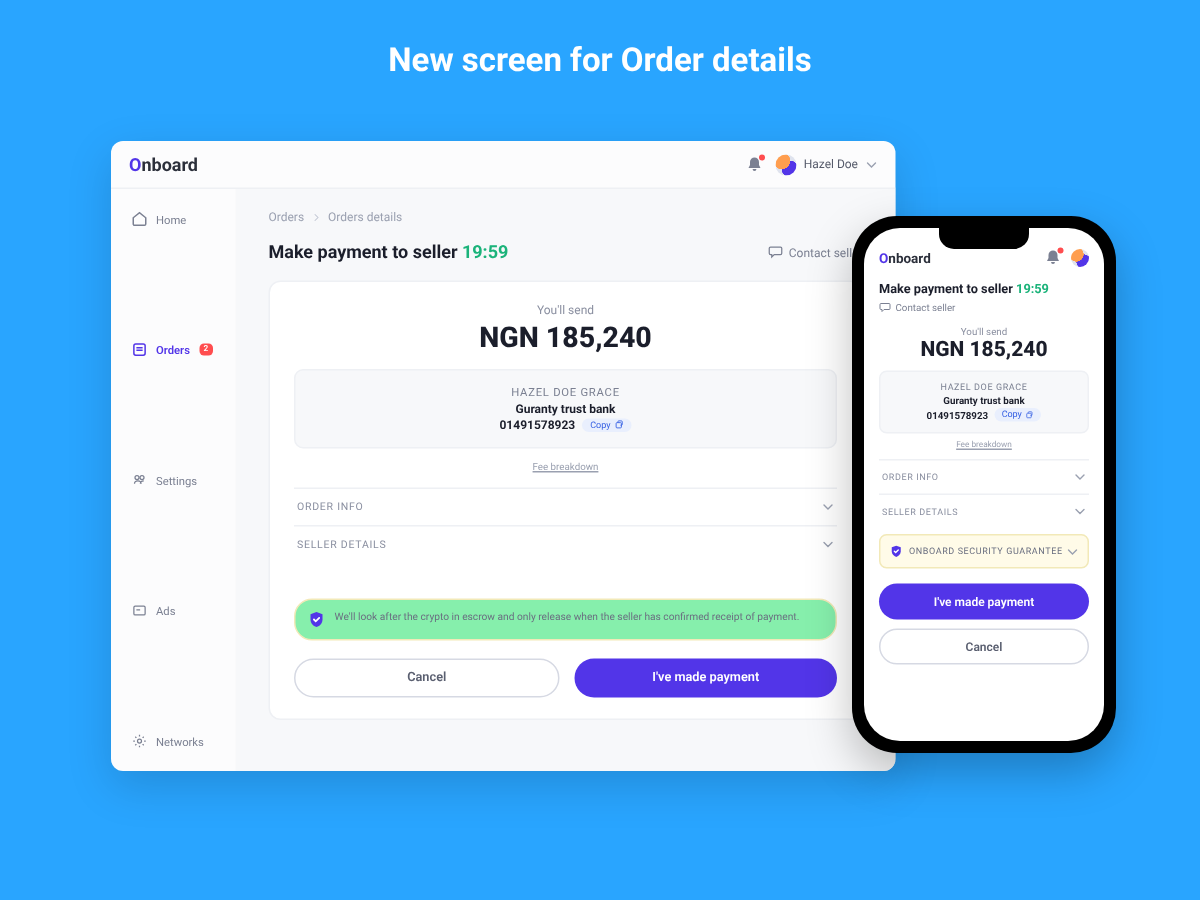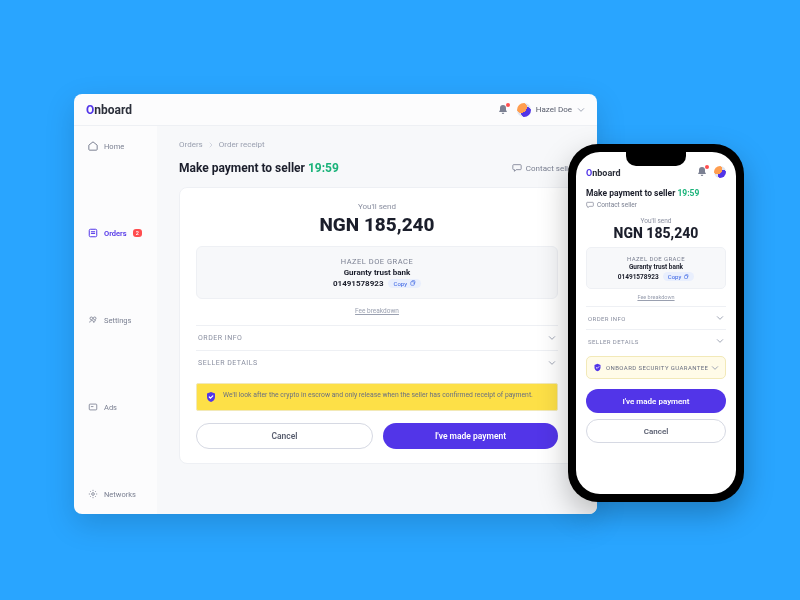--- a/index.html
+++ b/index.html
@@ -46,21 +46,21 @@
 .acct { background:#f7f8fa; border:1px solid #eef0f4; border-radius:6px; padding:10px; text-align:center; font-size:8px; color:#5a5f70; }
 .acct .name{ letter-spacing:.5px; font-size:7.5px; color:#7b8092; }
 .acct .bank{ font-weight:700; color:#1b1e2b; margin-top:2px; }
 .acct .num { display:flex; justify-content:center; gap:5px; align-items:center; margin-top:2px; }
 .acct .num strong{ font-weight:700; color:#1b1e2b; }
 .copy-pill{ background:#e9effd; color:#3660e3; font-size:6px; padding:1px 5px; border-radius:6px; display:flex; align-items:center; gap:2px; }
 .fee{ font-size:6.5px; color:#9aa0b0; text-align:center; margin-top:8px; text-decoration:underline; cursor:pointer; }
 .accordion { margin-top:10px; }
 .acc-row { display:flex; justify-content:space-between; align-items:center; padding:8px 2px; border-top:1px solid #eef0f4; font-size:7px; letter-spacing:.5px; color:#8a8fa0; cursor:pointer; }
 .acc-row .chev3{ width:8px;height:8px; }
-.notice { display:flex; gap:6px; background:#fde047; border:1px solid #f2e9b8; border-radius:2px; padding:7px 8px; font-size:6.8px; color:#6a6f80; margin-top:8px; }
+.notice { display:flex; gap:6px; background:#86efac; border:1px solid #f2e9b8; border-radius:12px; padding:7px 8px; font-size:6.8px; color:#6a6f80; margin-top:24px; }
 .notice .shield{ width:12px;height:12px; flex-shrink:0; }
 .actions { display:flex; gap:10px; margin-top:12px; }
 .btn { flex:1; height:26px; border-radius:20px; font-size:8.5px; font-weight:600; display:flex; align-items:center; justify-content:center; cursor:pointer; }
 .btn.outline { border:1px solid #d6d9e3; color:#5a5f70; background:#fff; }
 .btn.primary { background:#5235e8; color:#fff; }
 
 
 .phone { position:absolute; right:56px; top:144px; width:176px; height:358px; border-radius:30px; background:#000; padding:8px; box-shadow:0 12px 30px rgba(0,0,0,.25); }
 .phone .screen { background:#fff; width:100%; height:100%; border-radius:24px; overflow:hidden; position:relative; }
 .notch { position:absolute; top:0; left:50%; transform:translateX(-50%); width:60px; height:14px; background:#000; border-radius:0 0 10px 10px; z-index:2; }
@@ -132,20 +132,21 @@
         <path d="M4.3 6 5.5 7.2 7.8 4.9" stroke="#fff" stroke-width="1.2" fill="none" stroke-linecap="round"></path>
       </g>
     <g id="i-copy">
         <rect x="3" y="3" width="6" height="6" rx="1" fill="none" stroke="currentColor"></rect>
         <path d="M5 3V2a1 1 0 0 1 1-1h3a1 1 0 0 1 1 1v3a1 1 0 0 1-1 1h-1" fill="none" stroke="currentColor"></path>
       </g>
   </defs>
 </svg>
 
 <div class="stage">
+  <div class="hero-title">New screen for Order details</div>
 
   <div class="desktop">
     <div class="d-header">
       <div class="d-logo">
         <span class="o">O</span><span class="rest">nboard</span>
       </div>
       <div class="d-userbox">
         <span class="bell">
           <svg viewBox="0 0 12 12">
               <use href="#i-bell"></use>
@@ -205,21 +206,21 @@
           <span>Networks</span>
         </div>
       </div>
 
       <div class="content">
         <div class="breadcrumb">
           <span>Orders</span>
           <svg class="chev2" viewBox="0 0 12 12">
               <use href="#i-chev-r"></use>
             </svg>
-          <span>Order receipt</span>
+          <span>Orders details</span>
         </div>
 
         <div class="title-row">
           <h2>
             <span>Make payment to seller</span>
             <span class="timer">19:59</span>
           </h2>
           <div class="contact-seller">
             <svg viewBox="0 0 12 12" width="10" height="10" style="color:#7b8092">
                 <use href="#i-chat"></use>

